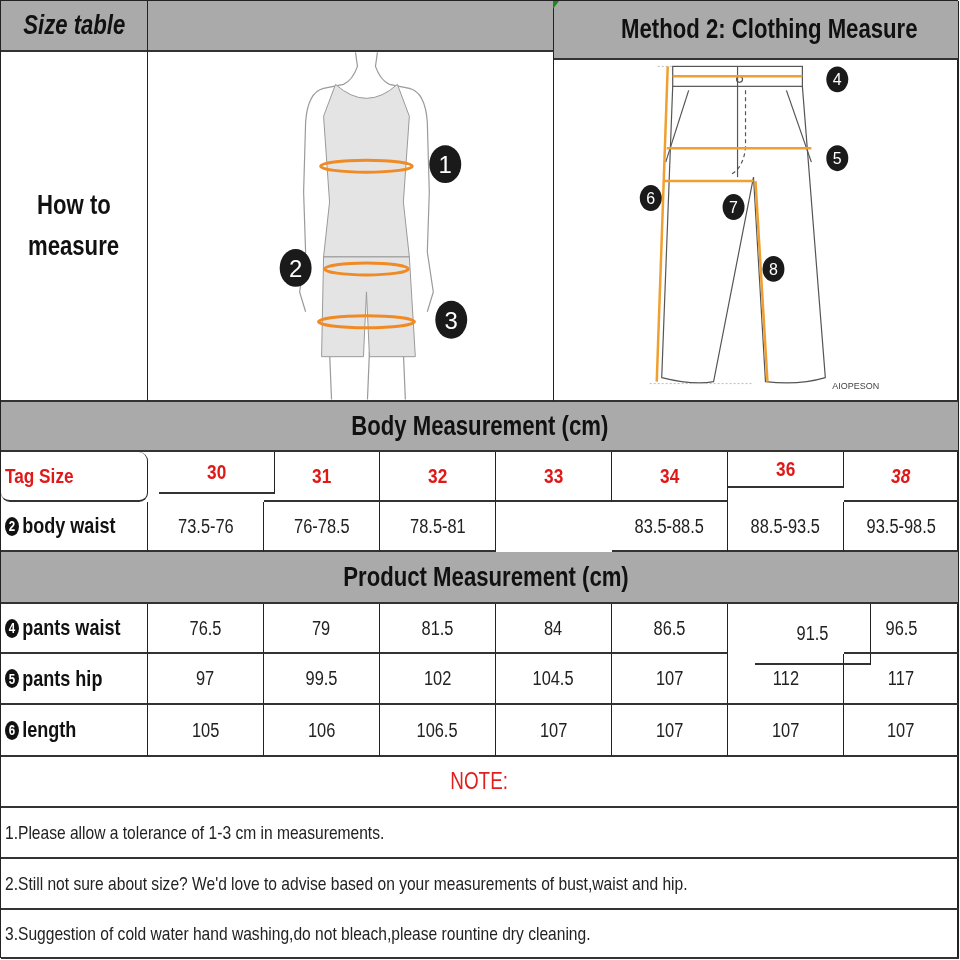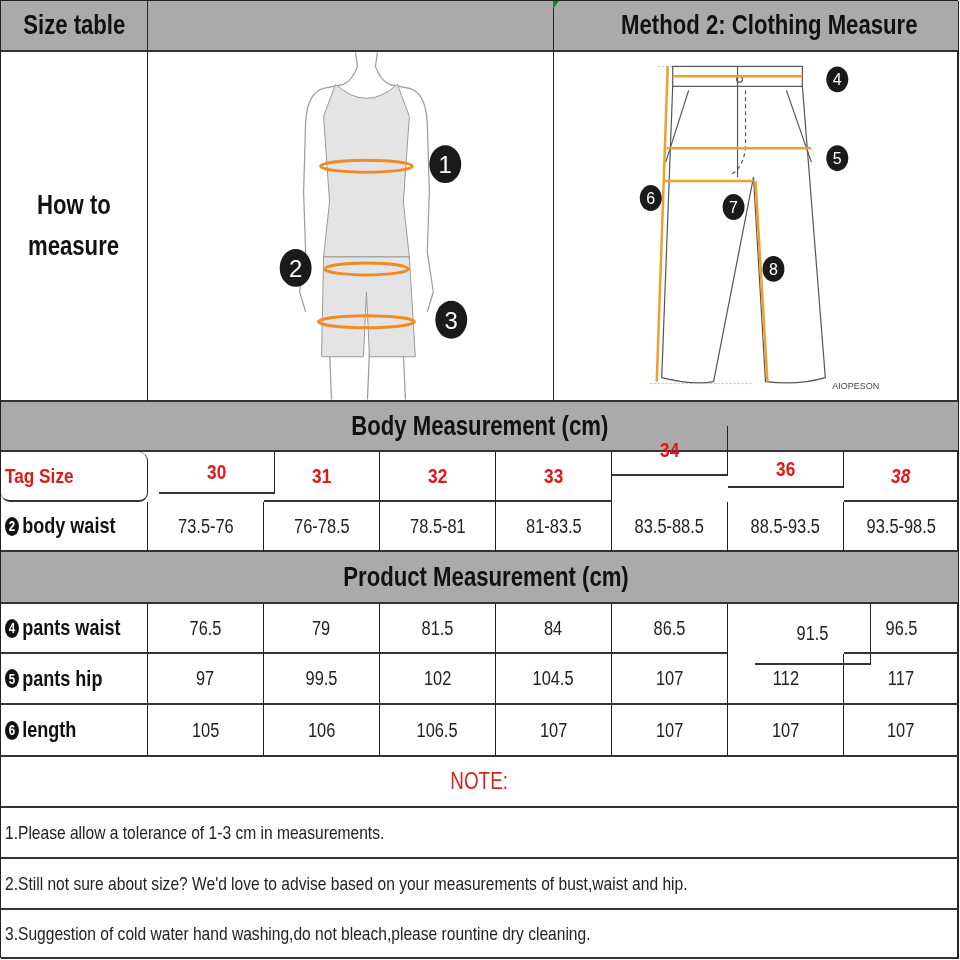--- a/index.html
+++ b/index.html
@@ -27,25 +27,25 @@
   .note-line .cond { transform-origin: left center; }
   .green-mark { position: absolute; left: 552px; top: 0; width: 0; height: 0;
                 border-top: 8px solid #1a8a1a; border-right: 6px solid transparent; }
   svg { display: block; }
 </style>
 </head>
 <body>
 
 <div class="sheet">
 
-  <div class="cell gray" style="left:0;top:0;width:147px;height:51px;">
+  <div class="cell gray" style="left:0;top:0;width:147px;height:51px;font-style:italic;">
     <span class="cond hdr-text">Size table</span>
   </div>
   <div class="cell gray" style="left:147px;top:0;width:406px;height:51px;"></div>
-  <div class="cell gray" style="left:553px;top:0;width:405px;height:51px;justify-content:flex-end;padding-right:40px;">
+  <div class="cell gray" style="left:553px;top:0;width:405px;height:59px;justify-content:flex-end;padding-right:40px;">
     <span class="cond hdr-text" style="transform-origin:right center;">Method 2: Clothing Measure</span>
   </div>
   <div class="green-mark"></div>
 
   <div class="cell" style="left:0;top:51px;width:147px;height:350px;">
     <div class="howto">
       <div><span class="cond">How to</span></div>
       <div><span class="cond">measure</span></div>
     </div>
   </div>
@@ -146,21 +146,21 @@
     </div>
   <div class="cell" style="left:263px;top:451px;width:116px;height:50px;">
       <span class="cond tag">31</span>
     </div>
   <div class="cell" style="left:379px;top:451px;width:116px;height:50px;">
       <span class="cond tag">32</span>
     </div>
   <div class="cell" style="left:495px;top:451px;width:116px;height:50px;">
       <span class="cond tag">33</span>
     </div>
-  <div class="cell" style="left:611px;top:425px;width:116px;height:50px;">
+  <div class="cell" style="left:611px;top:451px;width:116px;height:50px;">
       <span class="cond tag">34</span>
     </div>
   <div class="cell" style="left:727px;top:451px;width:116px;height:36px;">
       <span class="cond tag">36</span>
     </div>
   <div class="cell" style="left:843px;top:451px;width:115px;height:50px;font-style:italic;">
       <span class="cond tag">38</span>
     </div>
 
   <div class="cell row-label" style="left:0;top:501px;width:147px;height:50px;">
@@ -171,23 +171,20 @@
   </div>
   <div class="cell" style="left:147px;top:501px;width:116px;height:50px;">
       <span class="cond val">73.5-76</span>
     </div>
   <div class="cell" style="left:263px;top:501px;width:116px;height:50px;">
       <span class="cond val">76-78.5</span>
     </div>
   <div class="cell" style="left:379px;top:501px;width:116px;height:50px;">
       <span class="cond val">78.5-81</span>
     </div>
-  <div class="cell" style="left:495px;top:501px;width:116px;height:50px;">
-      <span class="cond val">81-83.5</span>
-    </div>
   <div class="cell" style="left:611px;top:501px;width:116px;height:50px;">
       <span class="cond val">83.5-88.5</span>
     </div>
   <div class="cell" style="left:727px;top:501px;width:116px;height:50px;">
       <span class="cond val">88.5-93.5</span>
     </div>
   <div class="cell" style="left:843px;top:501px;width:115px;height:50px;">
       <span class="cond val">93.5-98.5</span>
     </div>
 

